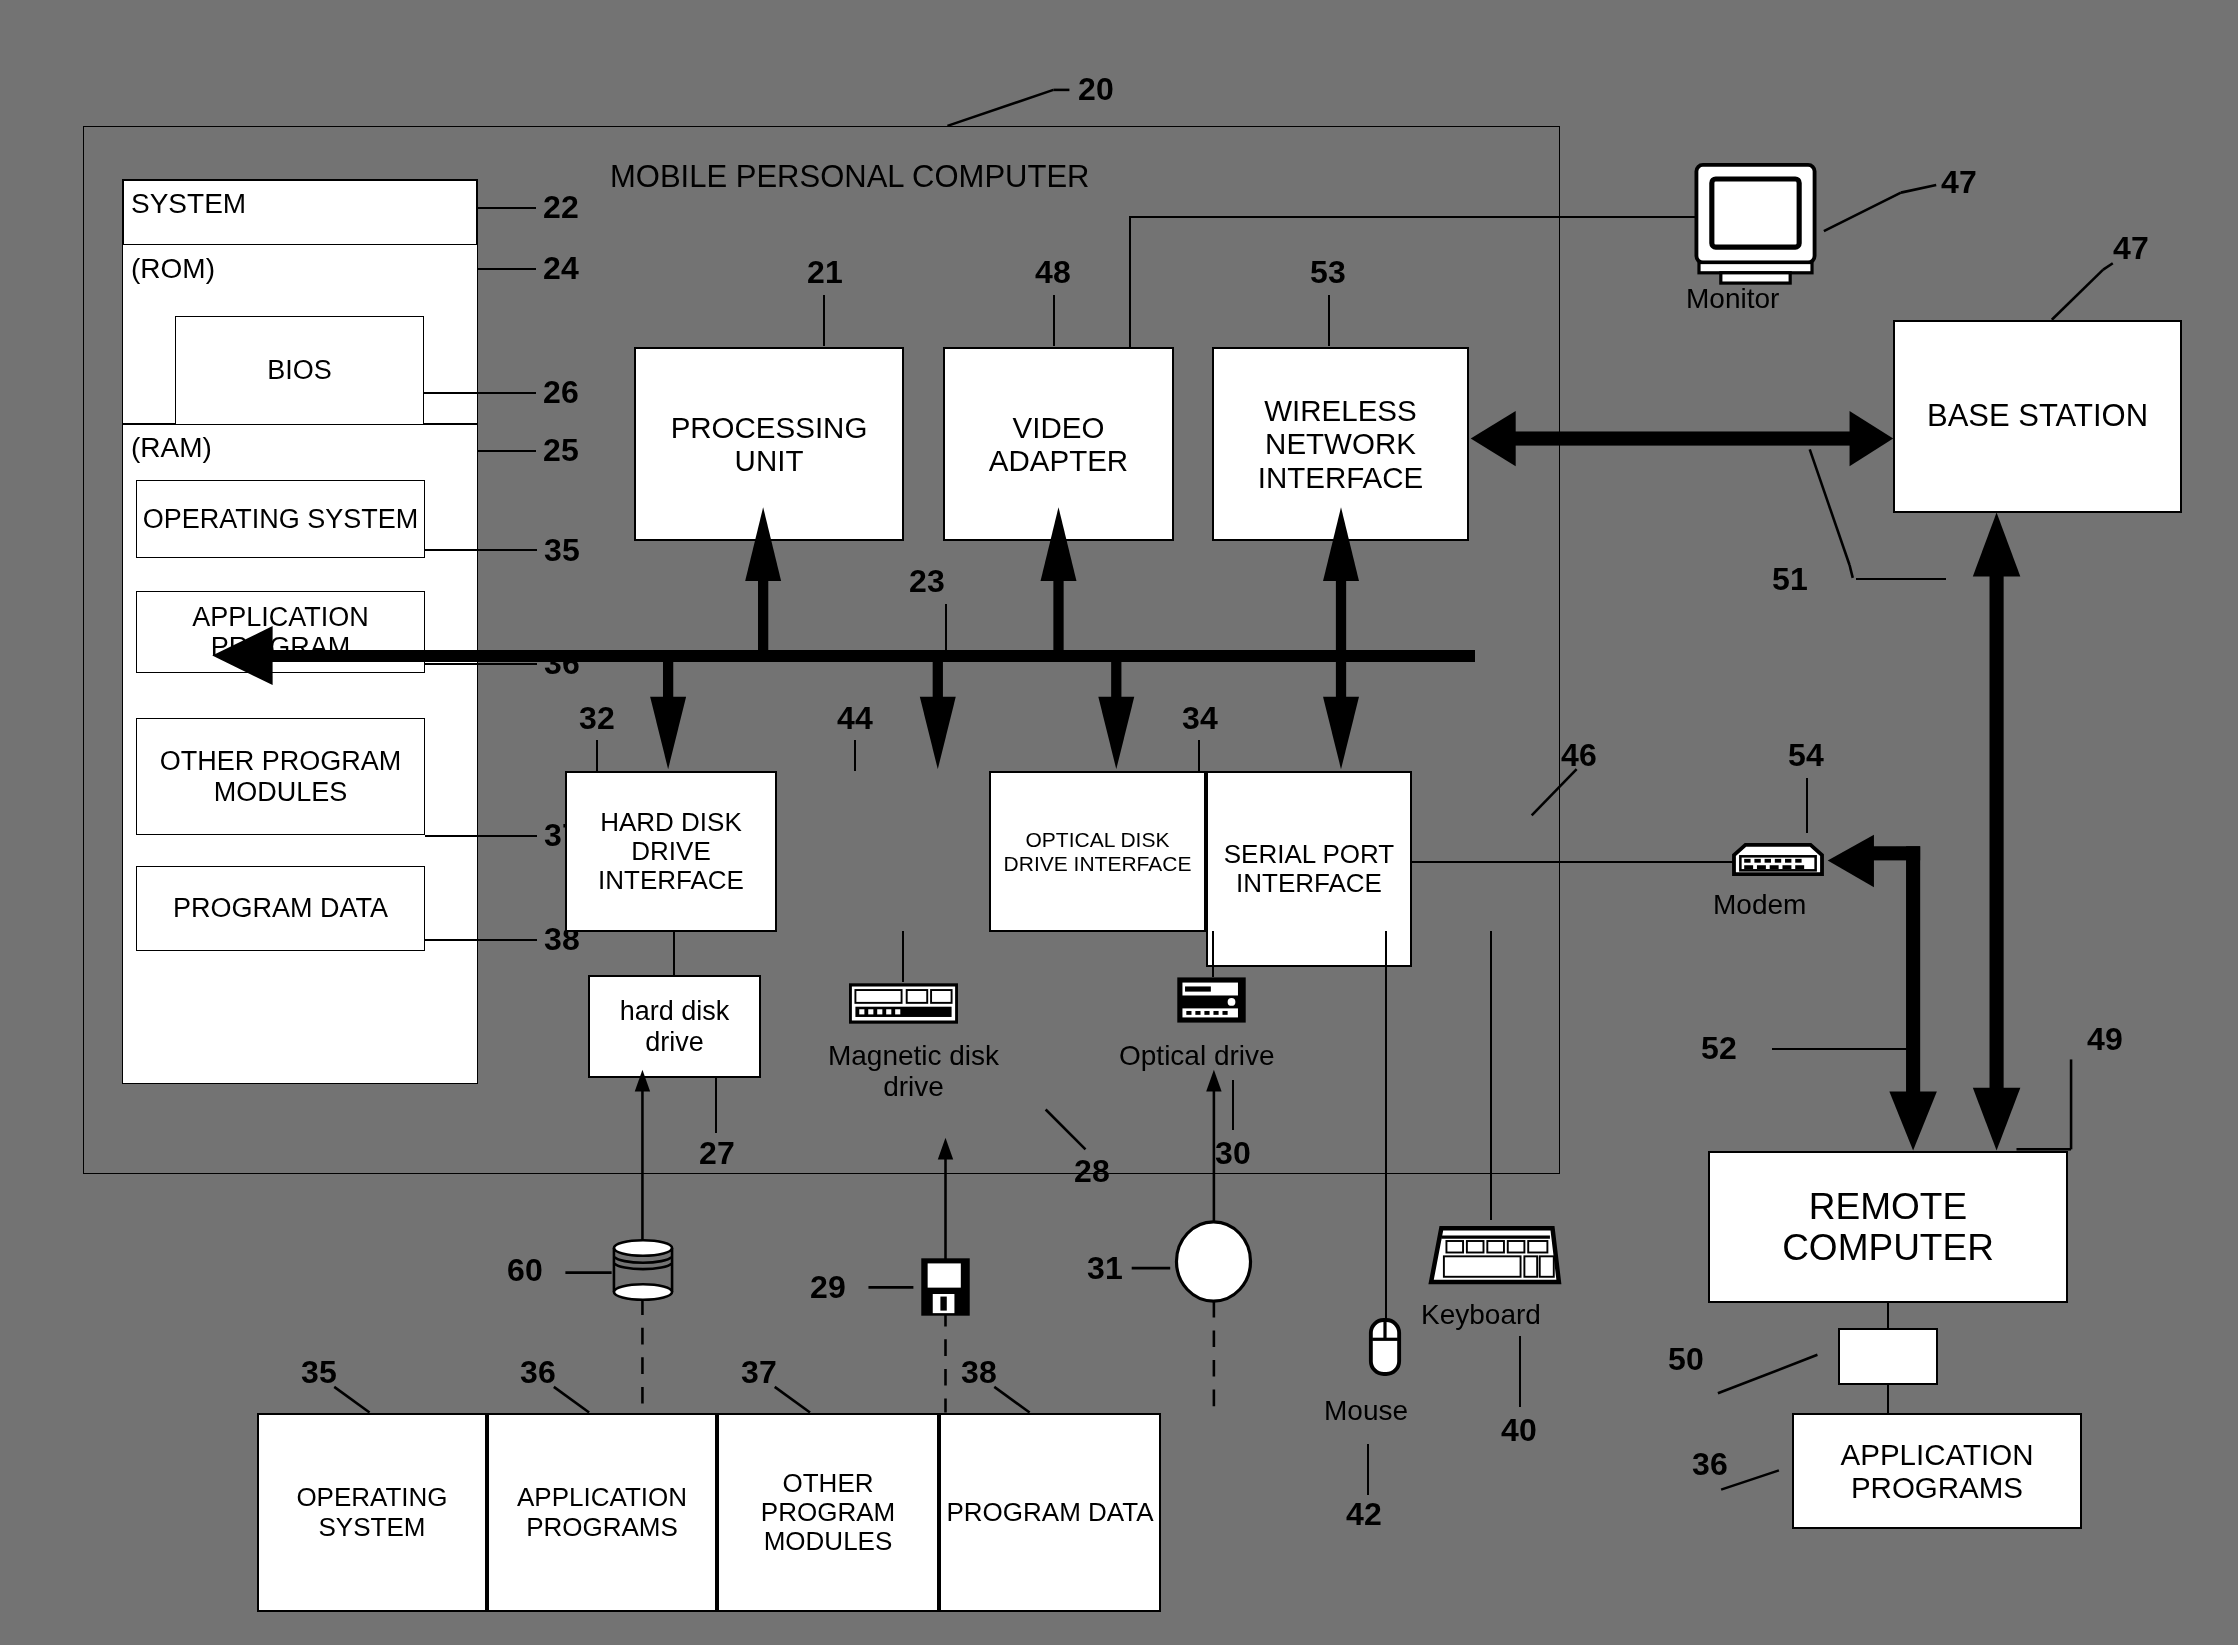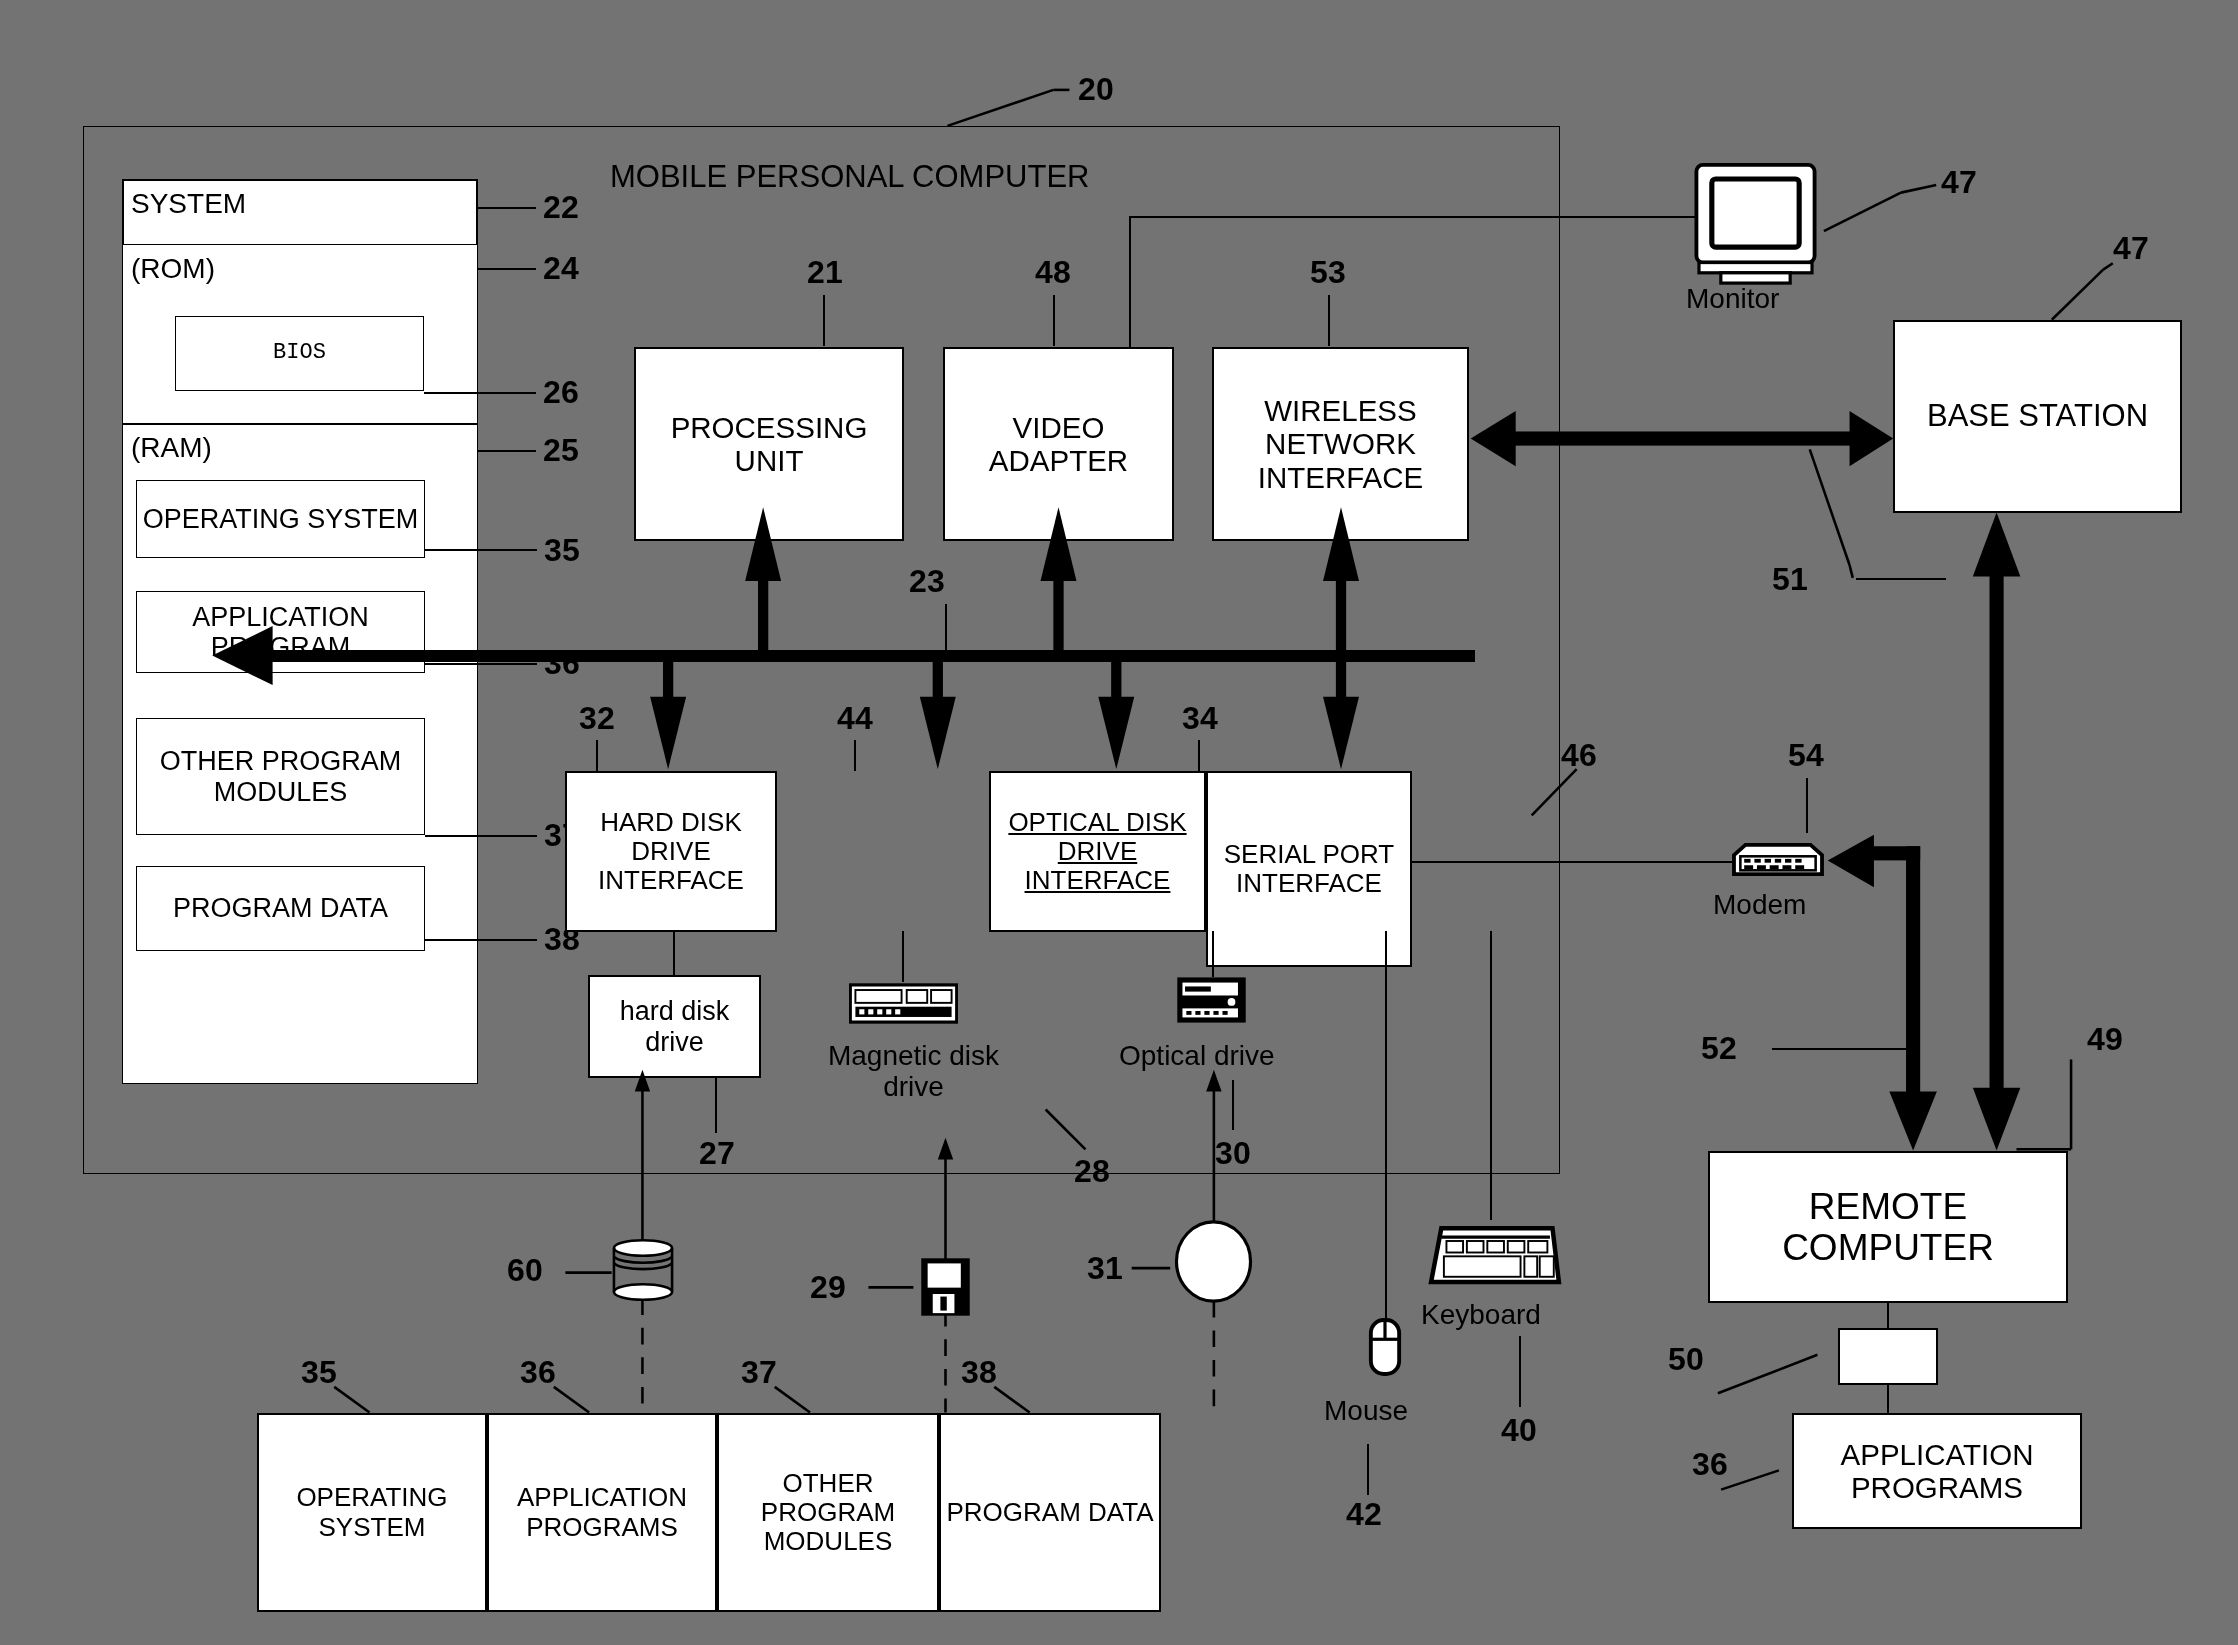--- a/index.html
+++ b/index.html
@@ -101,21 +101,21 @@
   <div class="box label-tl" style="left:122px;top:179px;width:356px;height:905px;"></div>
   <div class="abs" style="left:131px;top:188px;font-size:28px;">SYSTEM</div>
   <div class="ln h2" style="left:478px;top:207px;width:58px;"></div>
   <div class="ref" style="left:543px;top:189px;">22</div>
 
   <div class="box thin label-tl" style="left:122px;top:244px;width:356px;height:180px;"></div>
   <div class="abs" style="left:131px;top:253px;font-size:28px;">(ROM)</div>
   <div class="ln h2" style="left:478px;top:268px;width:58px;"></div>
   <div class="ref" style="left:543px;top:250px;">24</div>
 
-  <div class="box thin" style="left:175px;top:316px;width:249px;height:75px;font-size:22px;font-family:Liberation Mono, monospace;">
+  <div class="box thin" style="left:175px;top:316px;width:249px;height:109px;font-size:27px;">
       <span>BIOS</span>
     </div>
   <div class="ln h2" style="left:424px;top:392px;width:112px;"></div>
   <div class="ref" style="left:543px;top:374px;">26</div>
 
   <div class="box thin label-tl" style="left:122px;top:424px;width:356px;height:660px;"></div>
   <div class="abs" style="left:131px;top:432px;font-size:28px;">(RAM)</div>
   <div class="ln h2" style="left:478px;top:450px;width:58px;"></div>
   <div class="ref" style="left:543px;top:432px;">25</div>
 
@@ -190,21 +190,21 @@
 
   <div class="box" style="left:565px;top:771px;width:212px;height:161px;font-size:26px;">
       <span>HARD DISK DRIVE INTERFACE</span>
     </div>
   <div class="ln v2" style="left:596px;top:740px;height:31px;"></div>
   <div class="ref" style="left:579px;top:700px;">32</div>
 
   <div class="ln v2" style="left:854px;top:740px;height:31px;"></div>
   <div class="ref" style="left:837px;top:700px;">44</div>
 
-  <div class="box" style="left:989px;top:771px;width:217px;height:161px;font-size:26px;text-decoration:underline;">
+  <div class="box" style="left:989px;top:771px;width:217px;height:161px;font-size:21px;">
       <span>OPTICAL DISK DRIVE INTERFACE</span>
     </div>
   <div class="ln v2" style="left:1198px;top:740px;height:31px;"></div>
   <div class="ref" style="left:1182px;top:700px;">34</div>
 
   <div class="box" style="left:1206px;top:771px;width:206px;height:196px;font-size:26px;">
       <span>SERIAL PORT INTERFACE</span>
     </div>
   <div class="ref" style="left:1561px;top:737px;">46</div>
 

